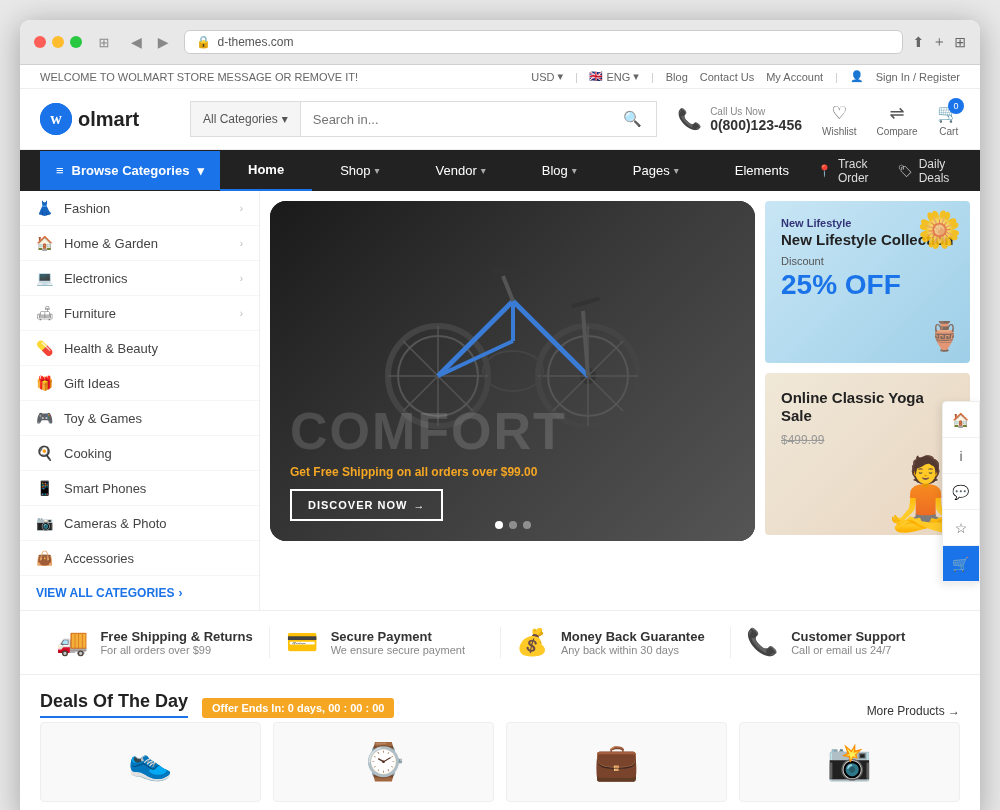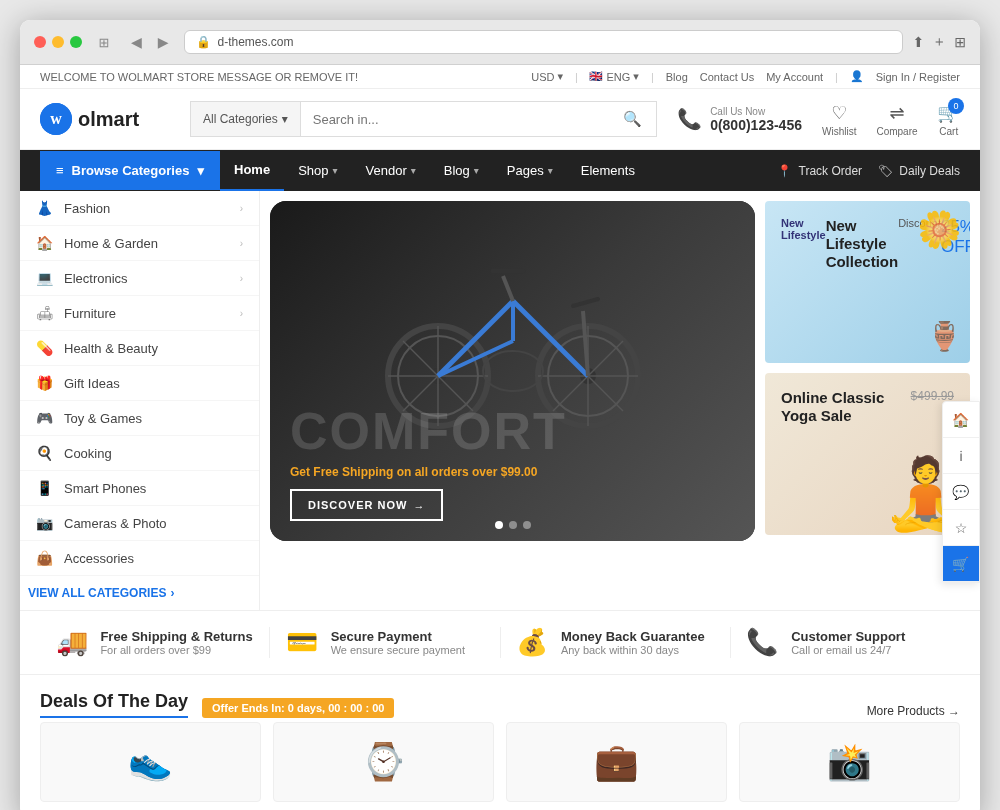--- a/index.html
+++ b/index.html
@@ -46,51 +46,51 @@
     .phone-number { font-size: 14px; font-weight: 700; color: #333; }
     .header-icon-block { display: flex; flex-direction: column; align-items: center; gap: 2px; cursor: pointer; position: relative; }
     .header-icon { font-size: 18px; color: #555; }
     .header-icon-label { font-size: 10px; color: #666; }
     .cart-badge { position: absolute; top: -4px; right: -4px; background: #1a73e8; color: white; border-radius: 50%; width: 16px; height: 16px; font-size: 9px; display: flex; align-items: center; justify-content: center; }
 
     
     .main-nav { background: #222; display: flex; align-items: center; padding: 0 20px; }
     .browse-btn { background: #1a73e8; color: white; padding: 12px 16px; display: flex; align-items: center; gap: 8px; font-size: 13px; font-weight: 600; cursor: pointer; min-width: 180px; }
     .nav-links { display: flex; align-items: center; flex: 1; }
-    .nav-link { color: #fff; text-decoration: none; padding: 12px 14px; font-size: 13px; display: flex; align-items: center; gap: 4px; }
+    .nav-link { color: #fff; text-decoration: none; padding: 12px 28px; font-size: 13px; display: flex; align-items: center; gap: 4px; }
     .nav-link.active { color: #fff; font-weight: 600; border-bottom: 2px solid #1a73e8; }
     .nav-link-chevron { font-size: 10px; color: #aaa; }
     .nav-right { display: flex; align-items: center; gap: 16px; margin-left: auto; }
     .track-order { color: #ddd; font-size: 12px; display: flex; align-items: center; gap: 6px; cursor: pointer; }
     .daily-deals { color: #ddd; font-size: 12px; display: flex; align-items: center; gap: 6px; cursor: pointer; }
     
     
     .sidebar { width: 240px; background: #fff; border-right: 1px solid #eee; flex-shrink: 0; }
     .sidebar-item { display: flex; align-items: center; justify-content: space-between; padding: 9px 16px; border-bottom: 1px solid #f5f5f5; cursor: pointer; font-size: 13px; color: #444; }
     .sidebar-item-left { display: flex; align-items: center; gap: 10px; }
     .sidebar-item-icon { font-size: 14px; color: #777; width: 18px; }
     .sidebar-chevron { font-size: 10px; color: #bbb; }
-    .view-all { padding: 10px 8px; font-size: 12px; color: #1a73e8; font-weight: 600; cursor: pointer; display: flex; align-items: center; gap: 4px; }
+    .view-all { padding: 10px 16px; font-size: 12px; color: #1a73e8; font-weight: 600; cursor: pointer; display: flex; align-items: center; gap: 4px; }
 
     
     .content-area { flex: 1; display: flex; flex-direction: column; padding: 10px; gap: 10px; }
     .hero-row { display: flex; gap: 10px; }
     .hero-slider { flex: 1; position: relative; background: #2c2c2c; border-radius: 16px; overflow: hidden; min-height: 340px; display: flex; align-items: flex-end; }
     .hero-bg { position: absolute; inset: 0; background: linear-gradient(135deg, #1a1a1a 0%, #3a3a3a 50%, #555 100%); }
     .hero-text { position: relative; z-index: 2; padding: 20px; width: 100%; }
     .hero-title { font-size: 52px; font-weight: 900; color: rgba(255,255,255,0.15); text-transform: uppercase; letter-spacing: 2px; line-height: 1; margin-bottom: 8px; }
     .hero-subtitle { color: #ddd; font-size: 12px; margin-bottom: 10px; }
     .hero-subtitle span { color: #f5a623; font-weight: 700; }
     .hero-cta { display: inline-flex; align-items: center; gap: 6px; background: none; border: 2px solid #fff; color: #fff; padding: 8px 16px; font-size: 11px; font-weight: 700; text-transform: uppercase; letter-spacing: 1px; cursor: pointer; }
     .hero-dots { display: flex; gap: 6px; justify-content: center; padding: 12px; position: absolute; bottom: 0; left: 50%; transform: translateX(-50%); }
     .dot-slide { width: 8px; height: 8px; border-radius: 50%; background: rgba(255,255,255,0.4); }
     .dot-slide.active { background: #fff; }
 
     .banners-col { display: flex; flex-direction: column; gap: 10px; width: 205px; flex-shrink: 0; }
-    .banner-card { border-radius: 4px; overflow: hidden; padding: 16px; display: flex; flex-direction: row; justify-content: flex-start; position: relative; min-height: 162px; }
+    .banner-card { border-radius: 4px; overflow: hidden; padding: 16px; display: flex; flex-direction: column; justify-content: flex-start; position: relative; min-height: 162px; }
     .banner-1 { background: linear-gradient(135deg, #c8e6f5, #9ecfe8); }
     .banner-2 { background: linear-gradient(135deg, #f0e8d8, #e8d5c0); }
 
     
     .floating-sidebar { position: absolute; right: 0; top: 210px; display: flex; flex-direction: column; background: #fff; border: 1px solid #eee; border-radius: 4px 0 0 4px; box-shadow: -2px 2px 8px rgba(0,0,0,0.1); }
     .float-btn { width: 36px; height: 36px; display: flex; align-items: center; justify-content: center; font-size: 14px; color: #666; cursor: pointer; border-bottom: 1px solid #f0f0f0; }
     .float-btn.active { background: #1a73e8; color: white; }
 
     
     .benefits-bar { background: #fff; display: flex; border-top: 1px solid #eee; padding: 16px 20px; }
@@ -372,21 +372,21 @@
             <div class="dot-slide"></div>
             <div class="dot-slide"></div>
           </div>
         </div>
 
         <div class="banners-col">
           <div class="banner-card banner-1">
             <div style="font-size:11px;color:#337;font-weight:600;margin-bottom:2px;">New Lifestyle</div>
             <div style="font-size:15px;font-weight:800;color:#222;margin-bottom:6px;line-height:1.2;">New Lifestyle Collection</div>
             <div style="font-size:11px;color:#555;margin-bottom:2px;">Discount</div>
-            <div style="font-size:17px;font-weight:400;color:#1a73e8;">25% OFF</div>
+            <div style="font-size:28px;font-weight:700;color:#1a73e8;">25% OFF</div>
 
             <div style="position:absolute;right:8px;top:8px;font-size:36px;opacity:0.85;">🌼</div>
             <div style="position:absolute;right:8px;bottom:10px;font-size:28px;opacity:0.7;">🏺</div>
           </div>
           <div class="banner-card banner-2">
             <div style="font-size:15px;font-weight:800;color:#222;margin-bottom:8px;line-height:1.2;">Online Classic Yoga Sale</div>
             <div style="font-size:12px;color:#999;text-decoration:line-through;margin-bottom:2px;">$499.99</div>
 
             <div style="position:absolute;right:0;bottom:0;font-size:70px;">🧘</div>
           </div>

